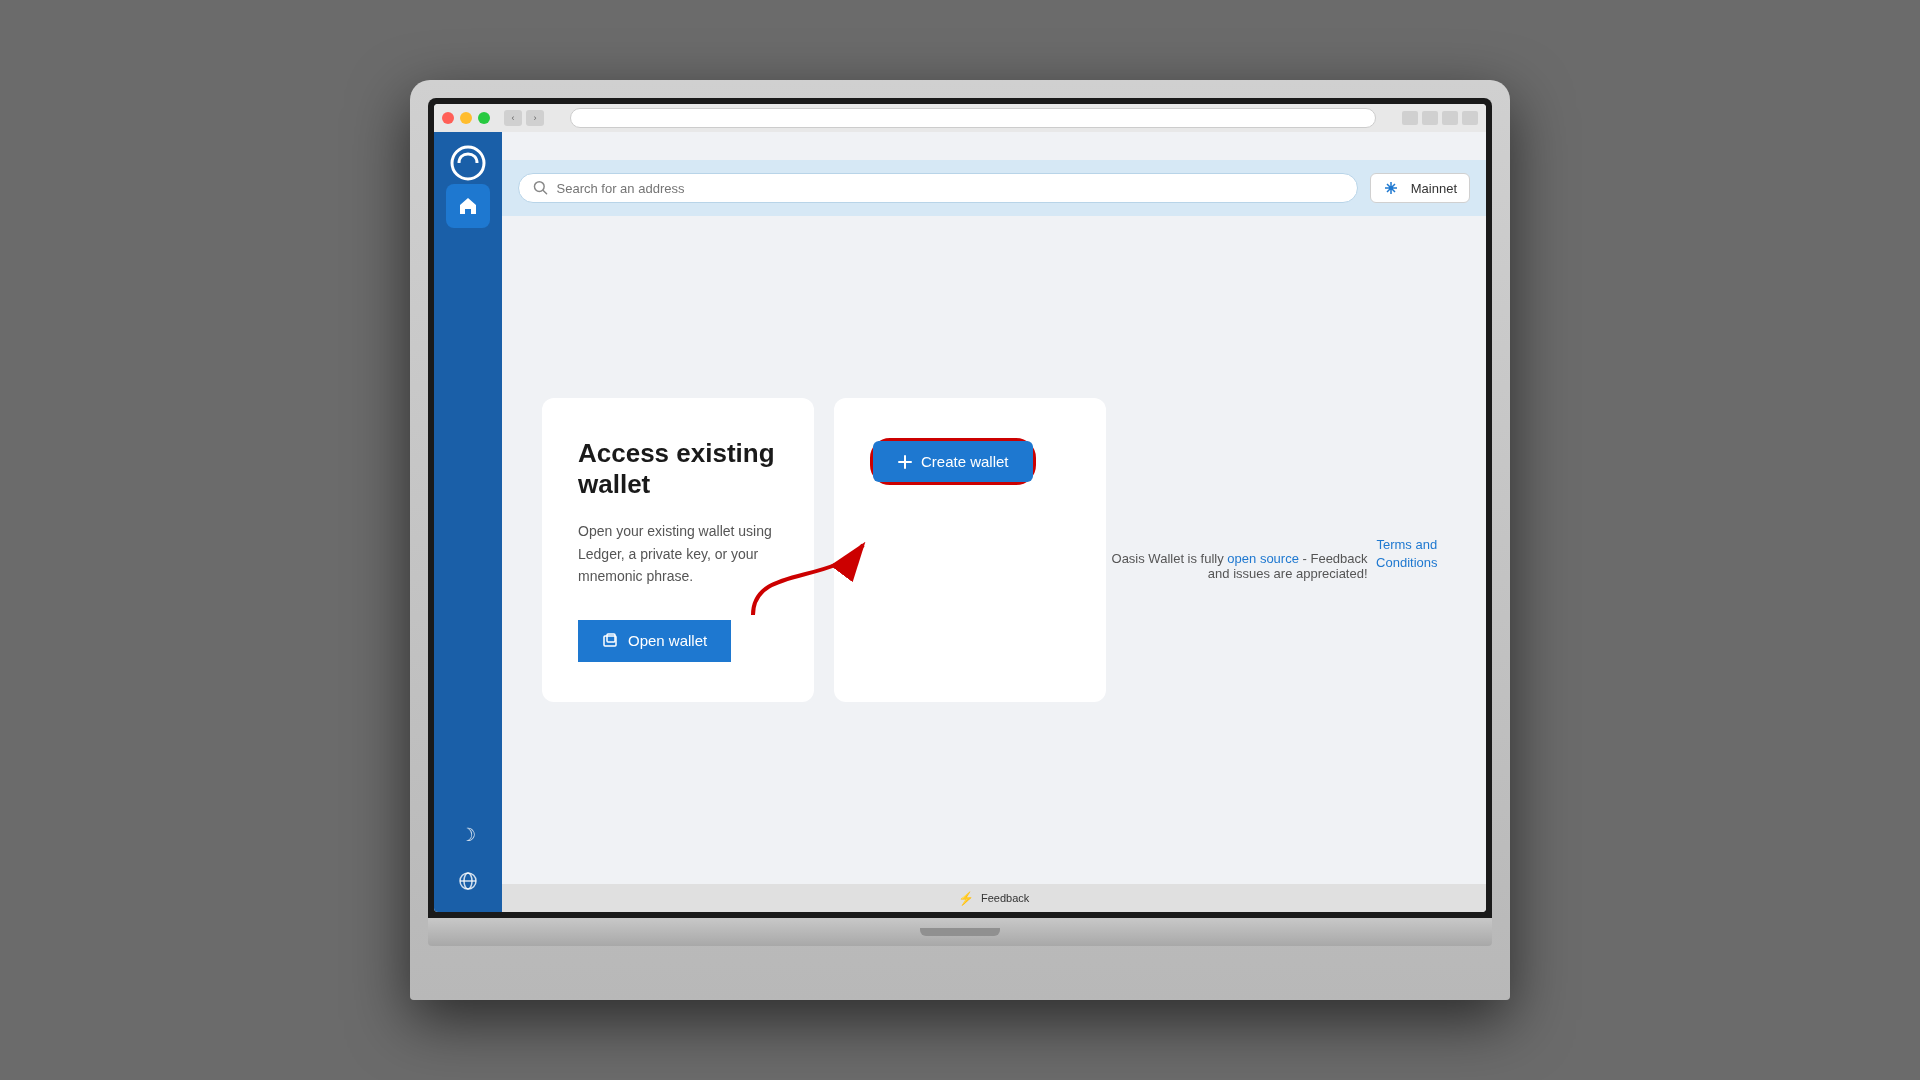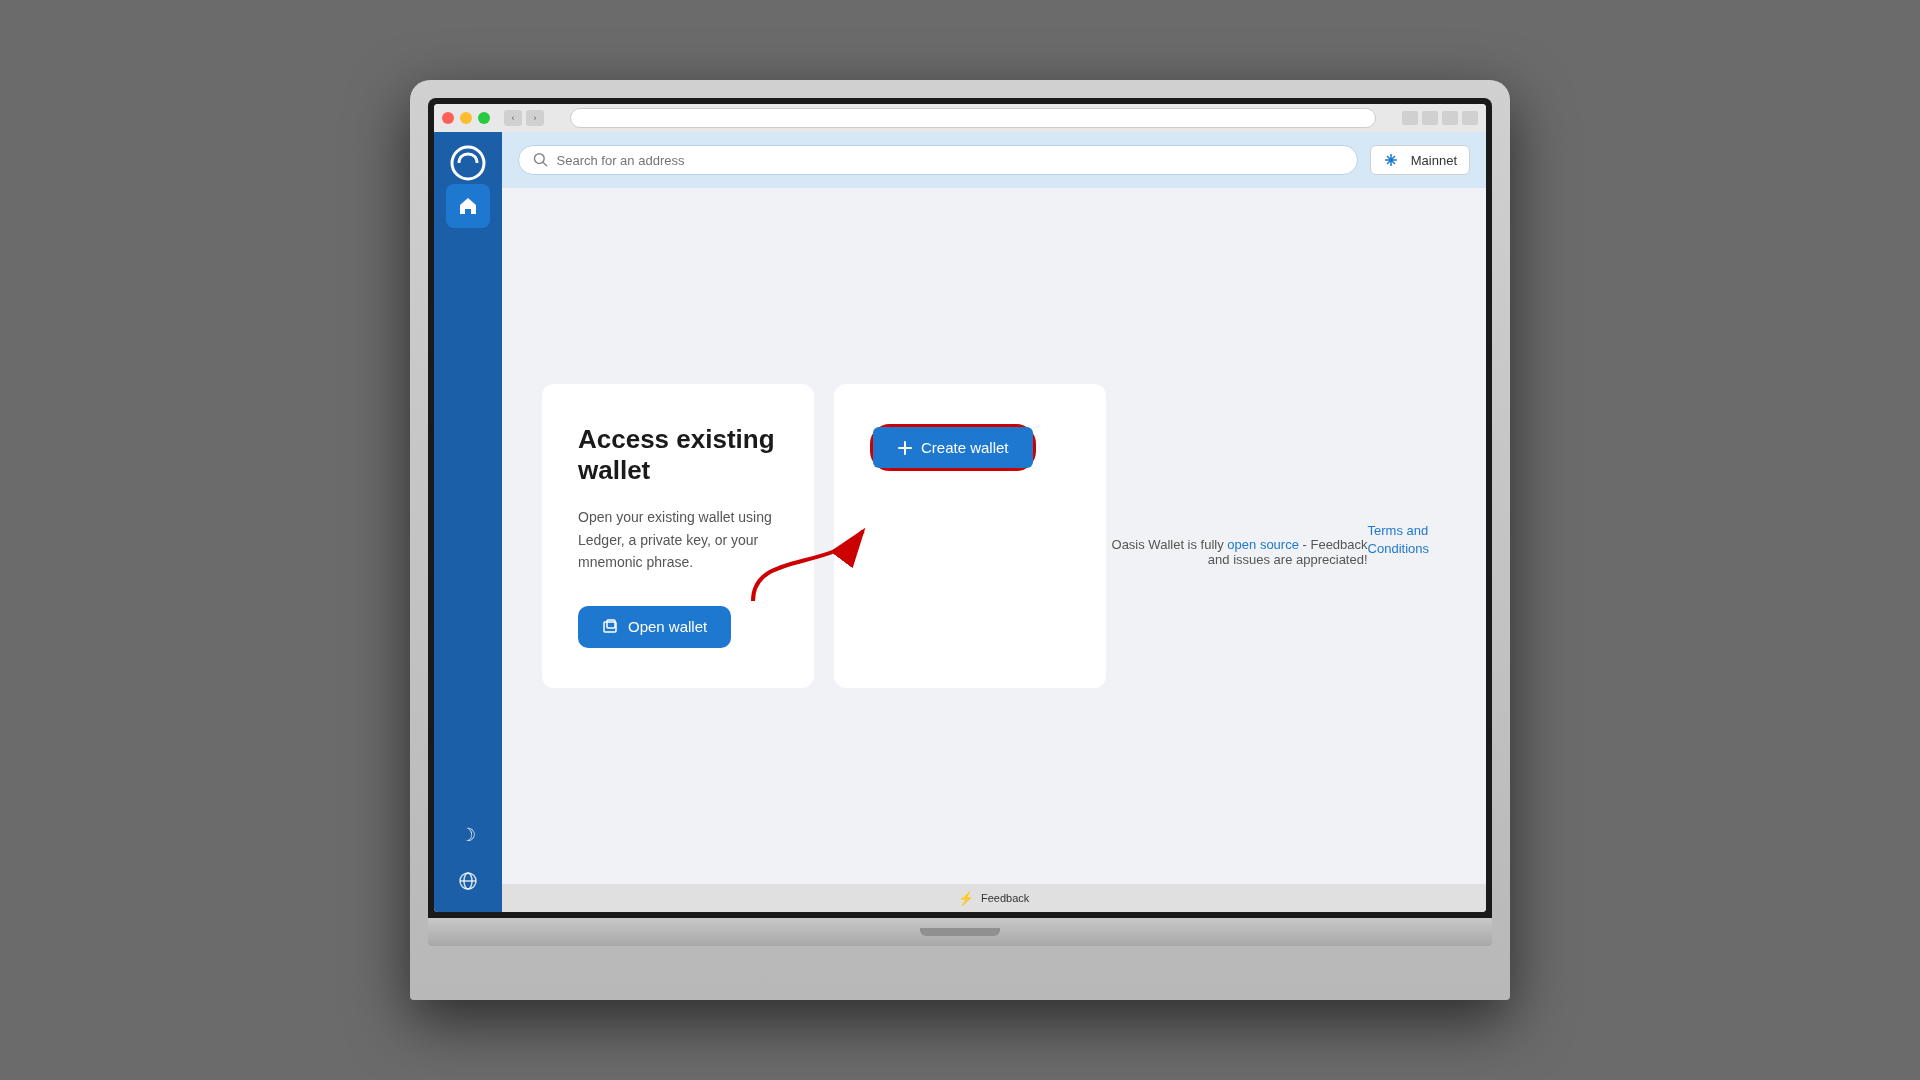--- a/index.html
+++ b/index.html
@@ -138,20 +138,21 @@
 
     
     .top-bar {
       height: 56px;
       background: #d6e8f5;
       display: flex;
       align-items: center;
       padding: 0 16px;
       gap: 12px;
       flex-shrink: 0;
+      margin-top: 28px;
     }
     .search-container {
       flex: 1;
       display: flex;
       align-items: center;
       background: white;
       border-radius: 20px;
       padding: 6px 14px;
       gap: 8px;
       border: 1px solid #b8d4e8;
@@ -216,21 +217,21 @@
     }
 
     .btn-primary {
       display: inline-flex;
       align-items: center;
       justify-content: center;
       gap: 8px;
       background: #1e78d0;
       color: white;
       border: none;
-      border-radius: 10px;
+      border-radius: 0;
       padding: 12px 24px;
       font-size: 15px;
       font-weight: 500;
       cursor: pointer;
       align-self: flex-start;
     }
 
     .create-wallet-btn {
       position: relative;
       border: 3px solid #cc0000;
@@ -241,20 +242,21 @@
       margin-top: 32px;
       text-align: right;
       font-size: 13px;
       color: #555;
     }
     .footer-text a {
       color: #1e78d0;
       text-decoration: none;
     }
     .footer-terms {
+      text-align: center;
       margin-top: 6px;
     }
     .footer-terms a {
       color: #1e78d0;
       text-decoration: none;
       font-size: 13px;
     }
 
     
     .laptop-bottom {

